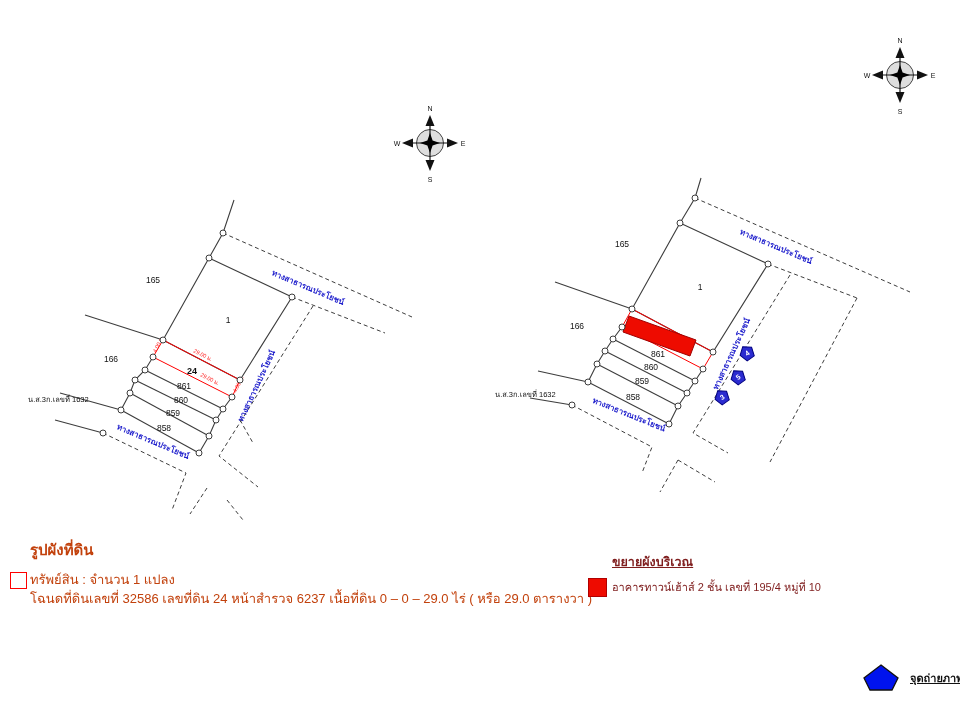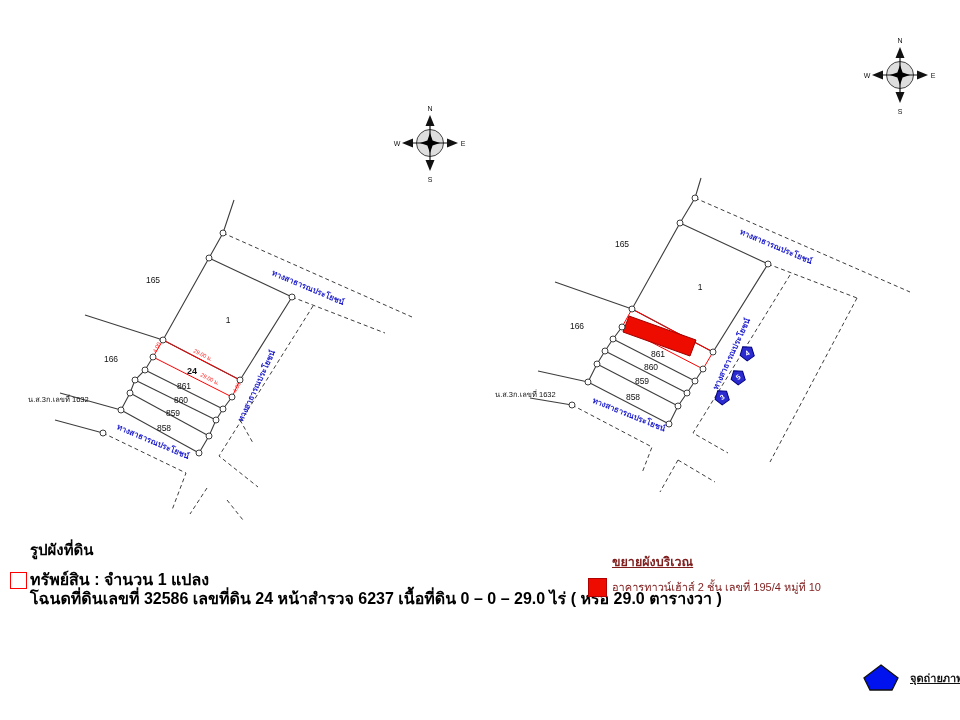--- a/index.html
+++ b/index.html
@@ -2,28 +2,28 @@
 <html><head>
 <meta charset="utf-8">
 <style>
   html,body{margin:0;padding:0;}
   body{
     width:960px;height:720px;position:relative;background:#ffffff;
     font-family:"Liberation Sans","DejaVu Sans",sans-serif;overflow:hidden;
   }
   .abs{position:absolute;}
   svg text{font-family:"Liberation Sans","DejaVu Sans",sans-serif;}
-  .legend-left{position:absolute;left:10px;top:538px;width:470px;color:#000000;}
+  .legend-left{position:absolute;left:10px;top:538px;width:470px;color:#c2410c;}
   .legend-left .title{font-size:15px;font-weight:bold;margin-left:20px;margin-bottom:8px;}
   .legend-left .row{position:relative;margin-left:20px;}
   .legend-left .keybox{
     position:absolute;left:-20px;top:2px;width:15px;height:15px;
     background:#ffffff;border:1.5px solid #ff0000;
   }
-  .legend-left .l{font-size:16px;font-weight:bold;line-height:19px;white-space:nowrap;}
+  .legend-left .l{font-size:13px;font-weight:normal;line-height:19px;white-space:nowrap;}
   .legend-right{position:absolute;left:588px;top:552px;width:360px;color:#7f1d1d;}
   .legend-right .title{font-size:12.5px;font-weight:bold;text-decoration:underline;margin-left:24px;margin-bottom:6px;}
   .legend-right .row{position:relative;margin-left:24px;}
   .legend-right .keybox{
     position:absolute;left:-24px;top:0px;width:17px;height:17px;
     background:#ee0b00;border:1px solid #b00000;
   }
   .legend-right .l{font-size:11px;font-weight:normal;white-space:nowrap;}
   .photo-point{position:absolute;left:860px;top:662px;display:flex;align-items:center;gap:8px;}
   .photo-point .label{font-size:11px;font-weight:bold;text-decoration:underline;color:#111;white-space:nowrap;}

